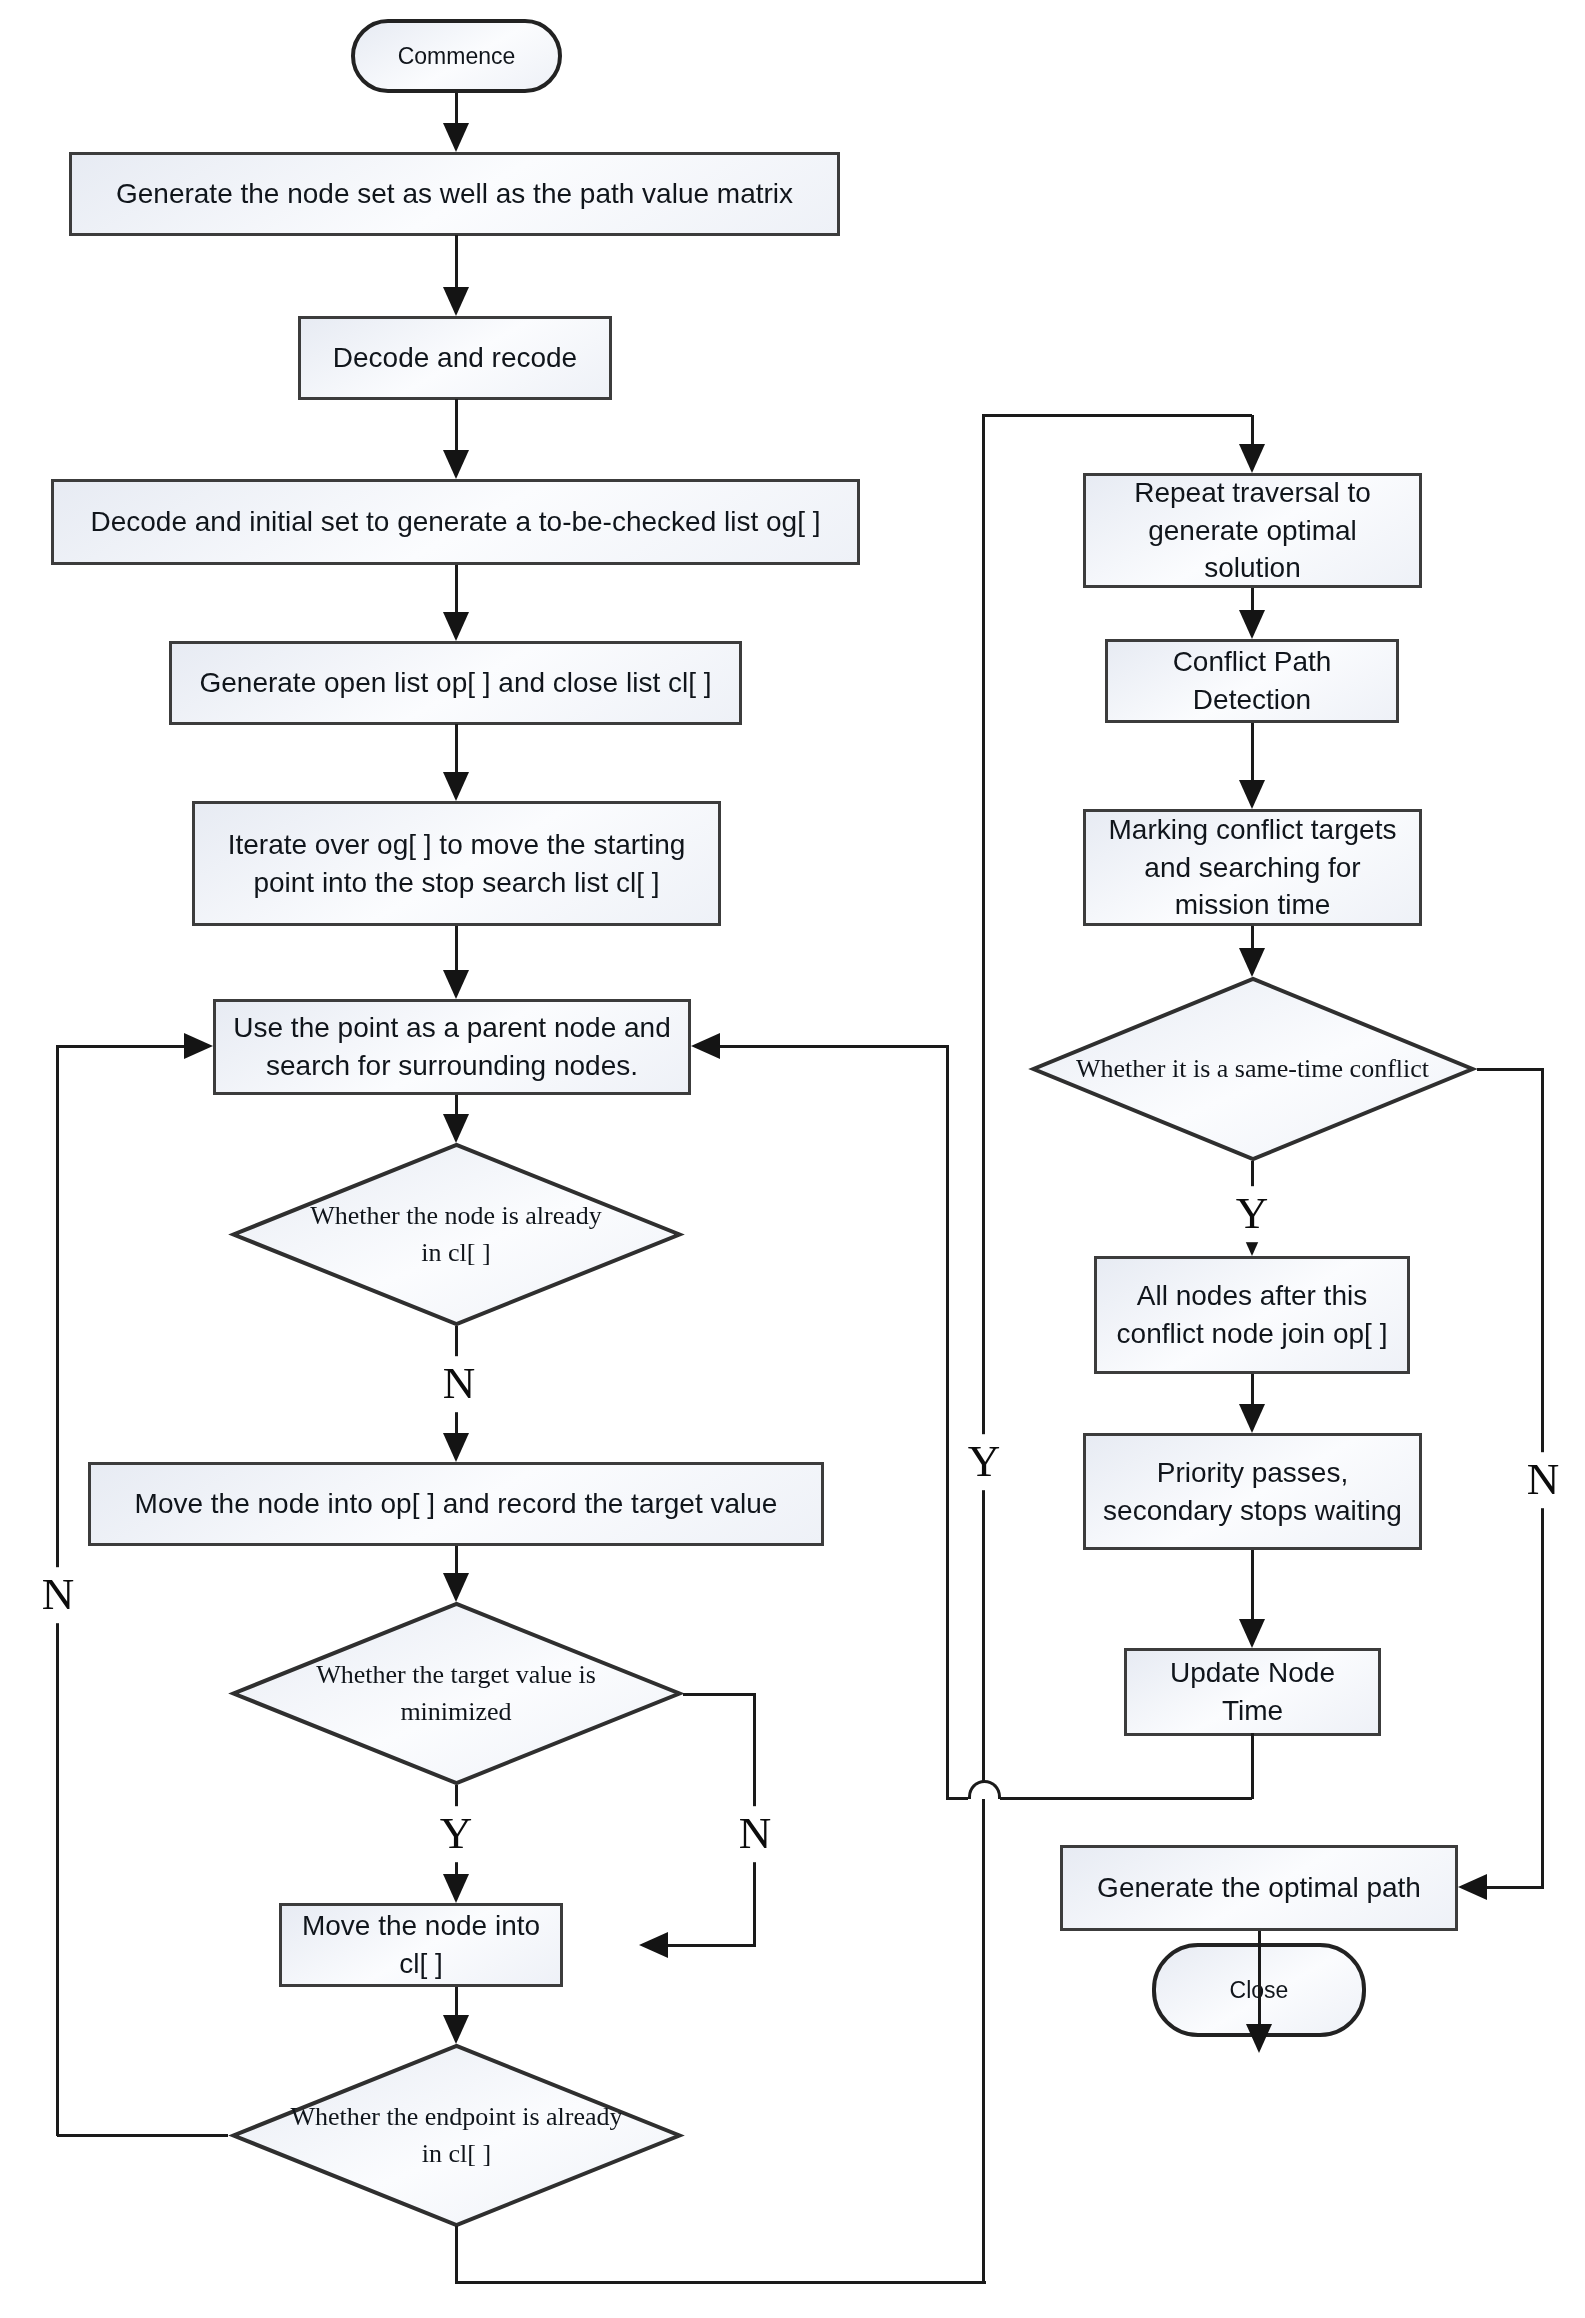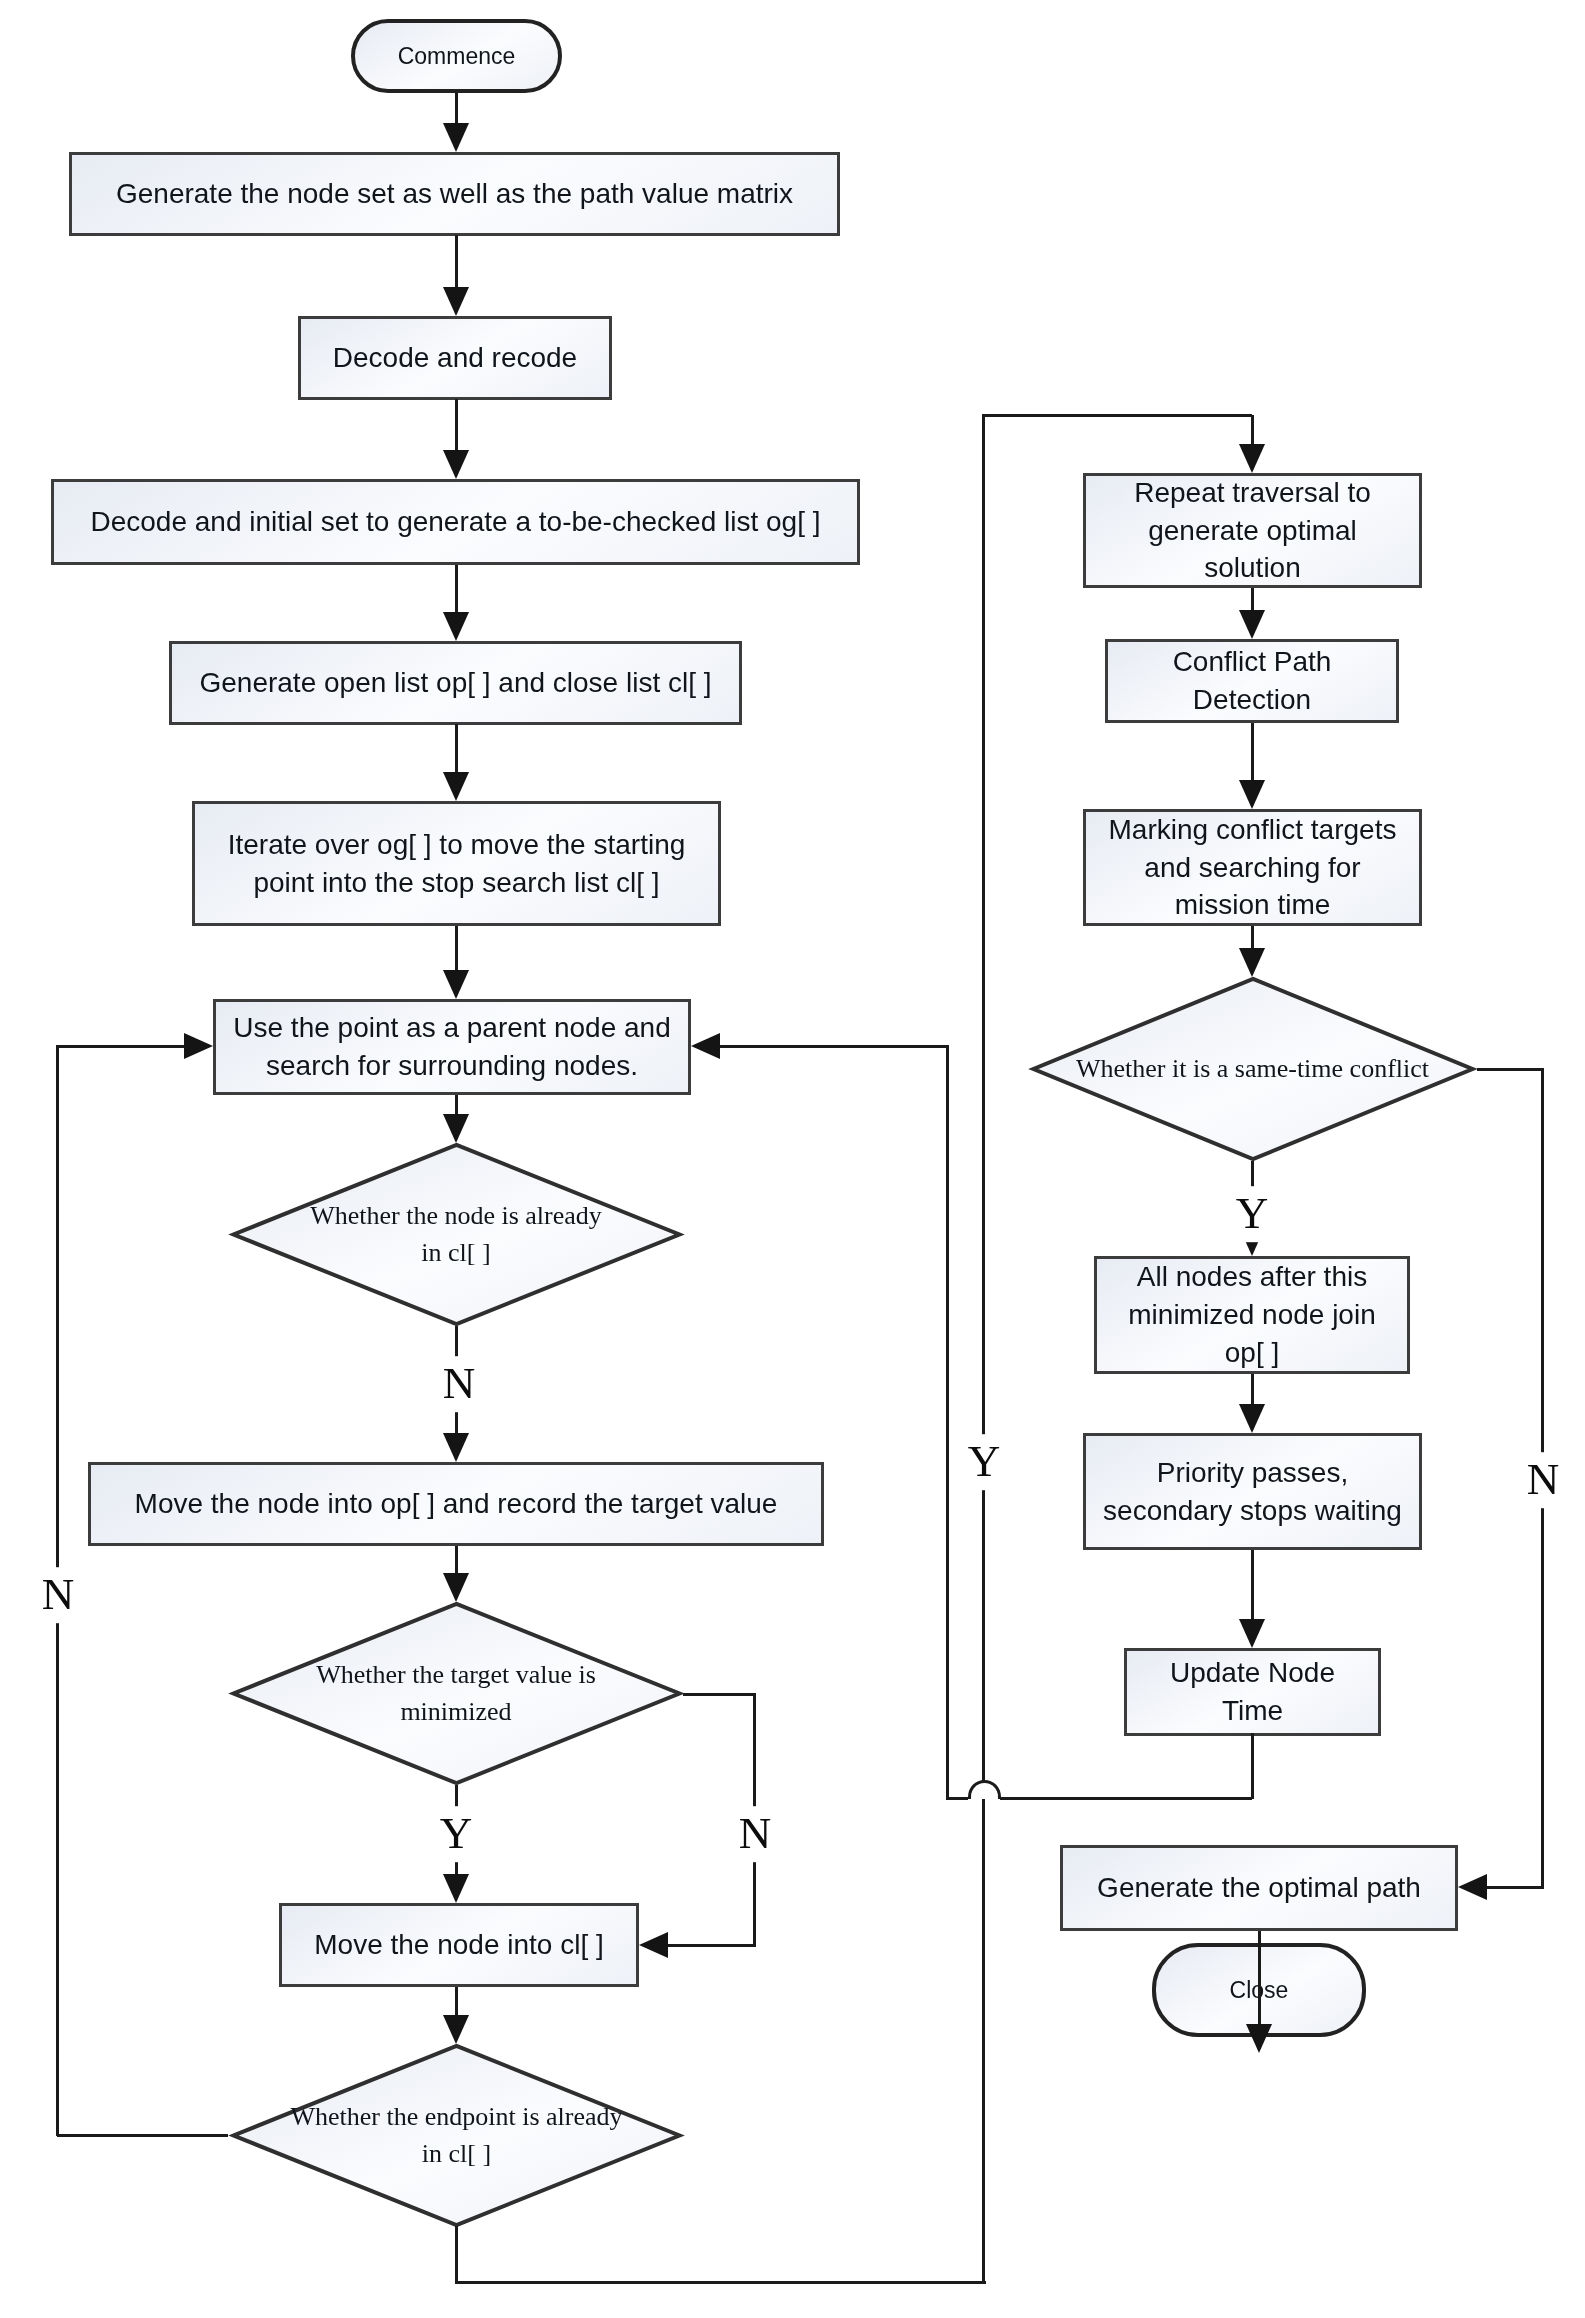--- a/index.html
+++ b/index.html
@@ -83,39 +83,39 @@
   </svg>
   <div class="dtext" style="left:298px;top:1143px;width:316px;height:183px">Whether the node is already in cl[ ]</div>
 
   <div class="box" style="left:88px;top:1462px;width:736px;height:84px">Move the node into op[ ] and record the target value</div>
 
   <svg class="dshape" style="left:229px;top:1602px" width="455" height="183" viewBox="0 0 100 100" preserveAspectRatio="none">
     <polygon points="50,1 99,50 50,99 1,50" fill="url(#nodeGrad)" stroke="#2f2f2f" stroke-width="4" vector-effect="non-scaling-stroke"></polygon>
   </svg>
   <div class="dtext" style="left:298px;top:1602px;width:316px;height:183px">Whether the target value is minimized</div>
 
-  <div class="box" style="left:279px;top:1903px;width:360px;height:84px">Move the node into cl[ ]</div>
+  <div class="box" style="left:279px;top:1903px;width:284px;height:84px">Move the node into cl[ ]</div>
 
   <svg class="dshape" style="left:229px;top:2044px" width="455" height="183" viewBox="0 0 100 100" preserveAspectRatio="none">
     <polygon points="50,1 99,50 50,99 1,50" fill="url(#nodeGrad)" stroke="#2f2f2f" stroke-width="4" vector-effect="non-scaling-stroke"></polygon>
   </svg>
   <div class="dtext" style="left:285px;top:2044px;width:343px;height:183px">Whether the endpoint is already in cl[ ]</div>
 
   <div class="box" style="left:1083px;top:473px;width:339px;height:115px">Repeat traversal to generate optimal solution</div>
 
   <div class="box" style="left:1105px;top:639px;width:294px;height:84px">Conflict Path Detection</div>
 
   <div class="box" style="left:1083px;top:809px;width:339px;height:117px">Marking conflict targets and searching for mission time</div>
 
   <svg class="dshape" style="left:1029px;top:977px" width="448" height="184" viewBox="0 0 100 100" preserveAspectRatio="none">
     <polygon points="50,1 99,50 50,99 1,50" fill="url(#nodeGrad)" stroke="#2f2f2f" stroke-width="4" vector-effect="non-scaling-stroke"></polygon>
   </svg>
   <div class="dtext" style="left:1068px;top:977px;width:369px;height:184px">Whether it is a same-time conflict</div>
 
-  <div class="box" style="left:1094px;top:1256px;width:316px;height:118px">All nodes after this minimized node join op[ ]</div>
+  <div class="box" style="left:1094px;top:1256px;width:316px;height:118px">All nodes after this conflict node join op[ ]</div>
 
   <div class="box" style="left:1083px;top:1433px;width:339px;height:117px">Priority passes, secondary stops waiting</div>
 
   <div class="box" style="left:1124px;top:1648px;width:257px;height:88px">Update Node Time</div>
 
   <div class="box" style="left:1060px;top:1845px;width:398px;height:86px">Generate the optimal path</div>
 
   <div class="terminal" style="left:1152px;top:1943px;width:214px;height:94px">Close</div>
 
   <div class="vl" style="left:455px;top:93px;height:31px"></div>

